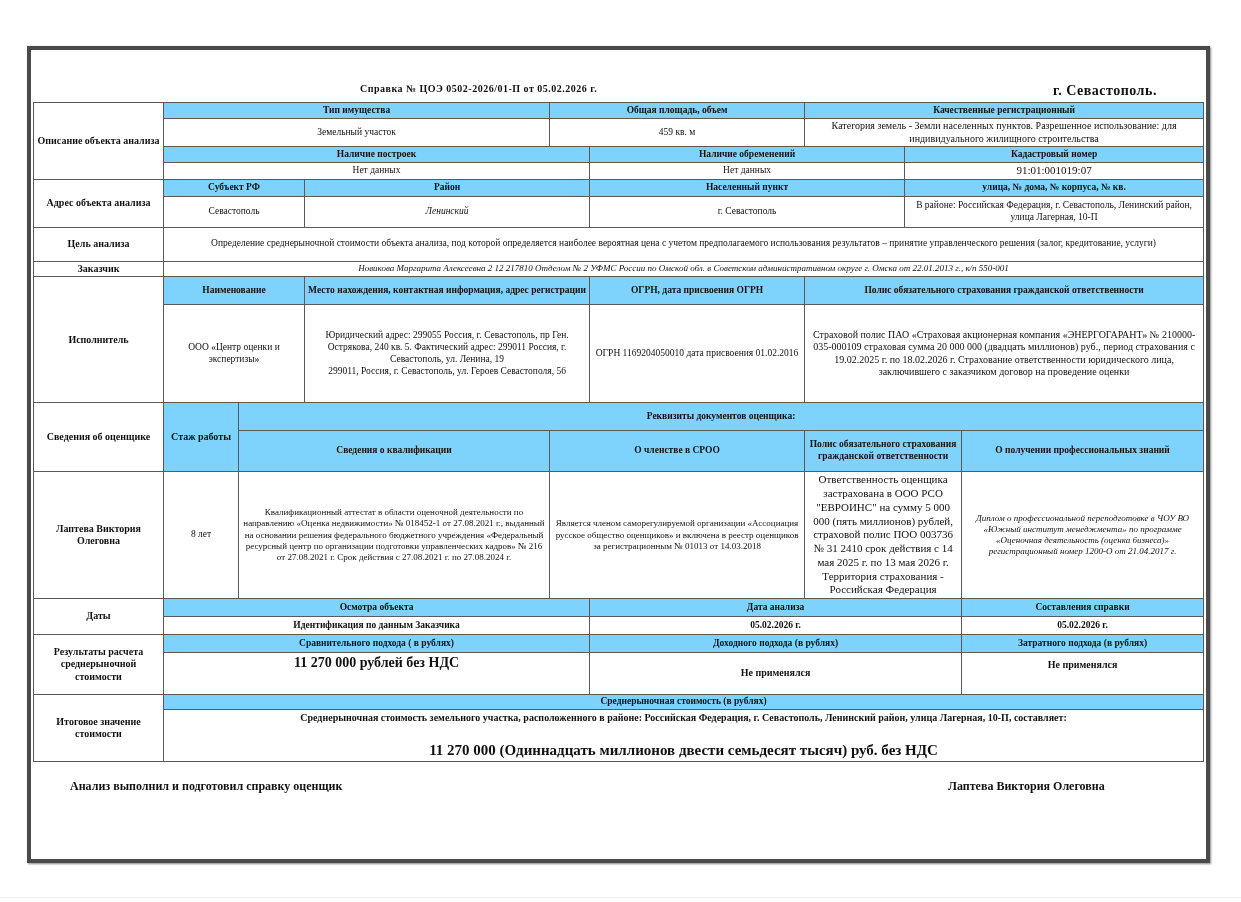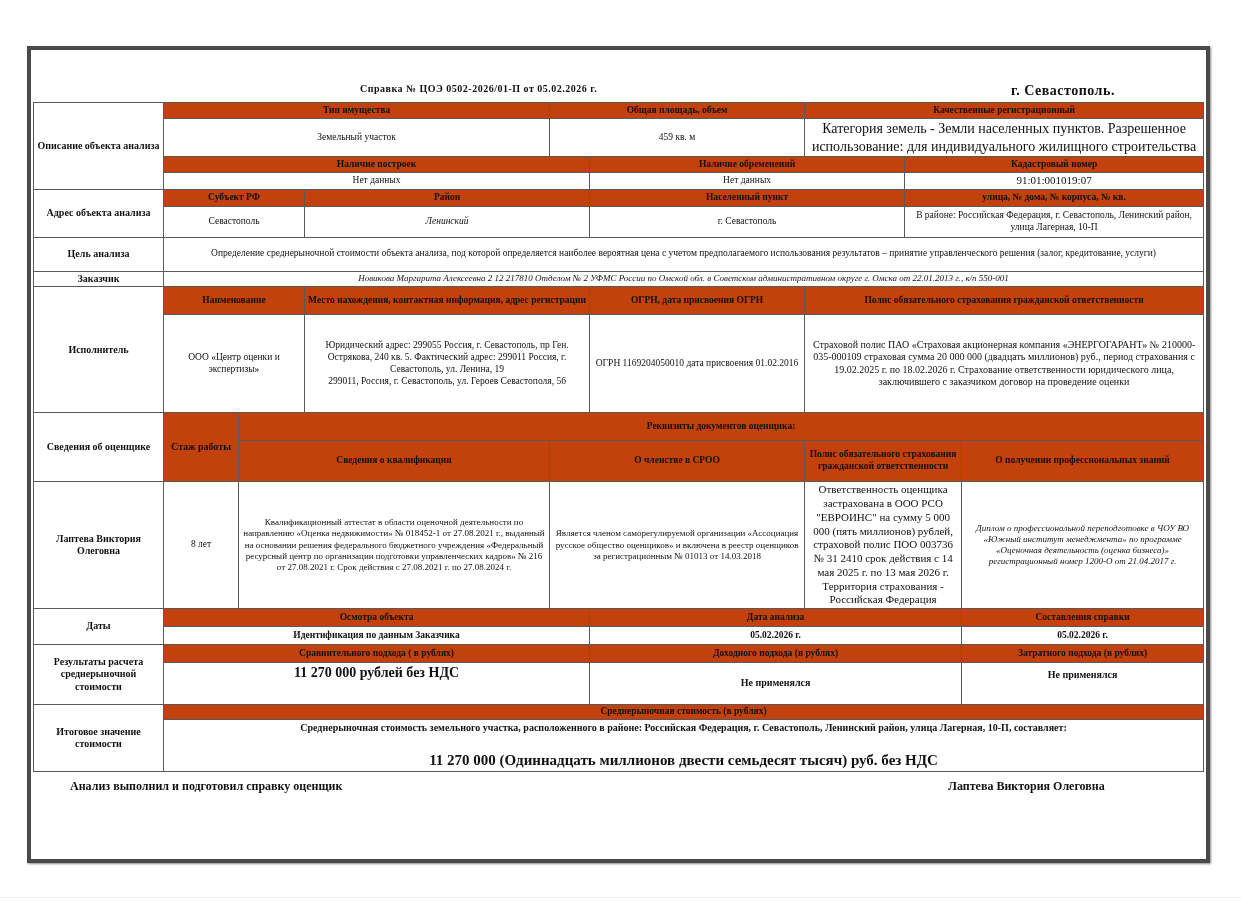--- a/index.html
+++ b/index.html
@@ -1,23 +1,23 @@
 <!DOCTYPE html>
 <html><head>
 <meta charset="utf-8">
 <style>
   html, body { margin: 0; padding: 0; background: #ffffff; }
   body { width: 1241px; height: 902px; position: relative; overflow: hidden; font-family: "Liberation Serif", "DejaVu Serif", serif; color: #111; }
   .frame { position: absolute; left: 27px; top: 46px; width: 1175px; height: 809px; border: 4px solid #4a4a4a; box-shadow: 1px 1px 2px #888; background: #fff; }
   .title { position: absolute; top: 83px; left: 360px; font-size: 10px; font-weight: bold; letter-spacing: 0.5px; }
-  .city { position: absolute; top: 83px; left: 1011px; font-size: 14px; font-weight: bold; letter-spacing: 0.5px; }
+  .city { position: absolute; top: 83px; left: 1053px; font-size: 14px; font-weight: bold; letter-spacing: 0.5px; }
   table.doc { position: absolute; left: 33px; top: 102px; width: 1170px; border-collapse: collapse; table-layout: fixed; font-size: 9.5px; }
   table.doc td { border: 1px solid #5a5a5a; text-align: center; vertical-align: middle; padding: 1px 3px; line-height: 1.25; }
   td.lbl { font-weight: bold; font-size: 10px; }
-  td.hd { background: #c2410c; font-weight: bold; }
+  td.hd { background: #7dd3fc; font-weight: bold; }
   td.hd.big { font-size: 10px; }
   td.left { text-align: left; }
   td.bold { font-weight: bold; }
   td.sum { font-size: 14px; font-weight: bold; }
   td.italic { font-style: italic; }
   .sig-left { position: absolute; left: 70px; top: 779px; font-size: 12px; font-weight: bold; }
   .sig-right { position: absolute; left: 948px; top: 779px; font-size: 12px; font-weight: bold; }
   .bottom-line { position: absolute; left: 0; top: 897px; width: 1241px; height: 1px; background: #eee; }
 </style>
 </head>
@@ -46,21 +46,21 @@
   <tbody>
       <tr style="height:16px">
     <td class="lbl" rowspan="4">Описание объекта анализа</td>
     <td class="hd" colspan="4">Тип имущества</td>
     <td class="hd" colspan="3">Общая площадь, объем</td>
     <td class="hd" colspan="3">Качественные регистрационный</td>
   </tr>
   <tr style="height:16px">
     <td colspan="4">Земельный участок</td>
     <td colspan="3" class="left">459 кв. м</td>
-    <td colspan="3" style="font-size:14px">Категория земель - Земли населенных пунктов. Разрешенное использование: для индивидуального жилищного строительства</td>
+    <td colspan="3" style="font-size:10px">Категория земель - Земли населенных пунктов. Разрешенное использование: для индивидуального жилищного строительства</td>
   </tr>
   <tr style="height:16px">
     <td class="hd" colspan="5">Наличие построек</td>
     <td class="hd" colspan="3">Наличие обременений</td>
     <td class="hd" colspan="2">Кадастровый номер</td>
   </tr>
   <tr style="height:16px">
     <td colspan="5">Нет данных</td>
     <td colspan="3">Нет данных</td>
     <td colspan="2" style="font-size:11px">91:01:001019:07</td>

